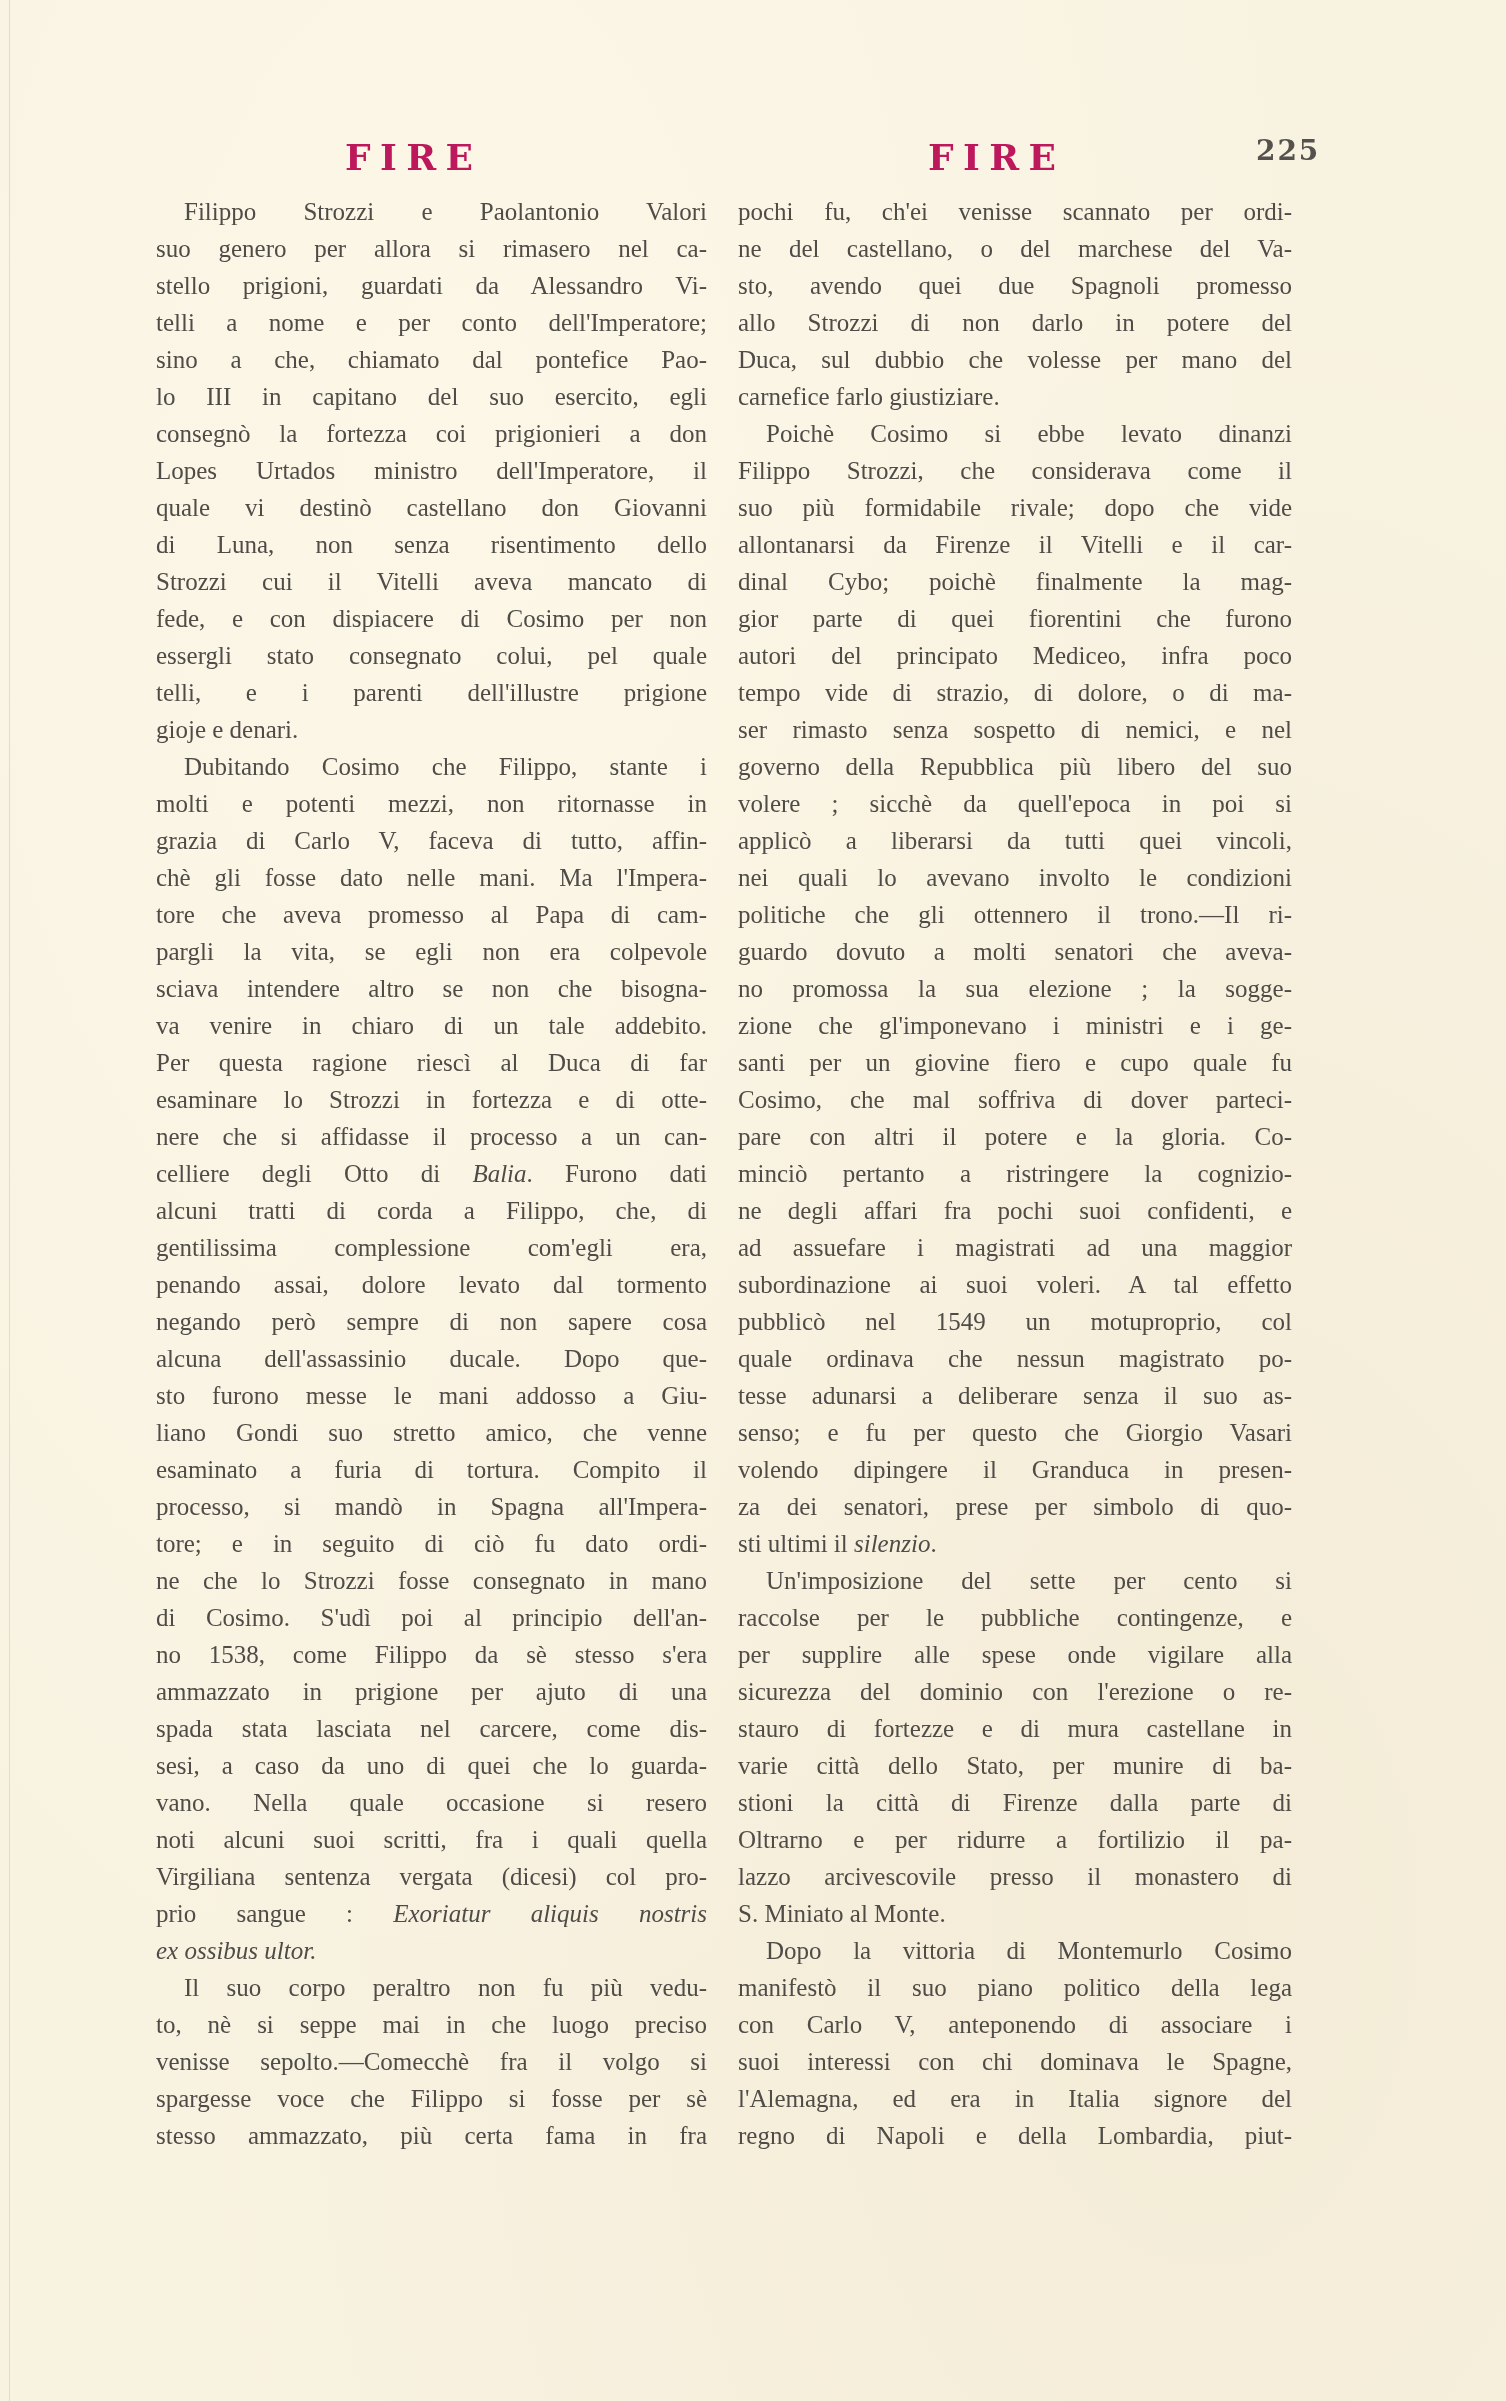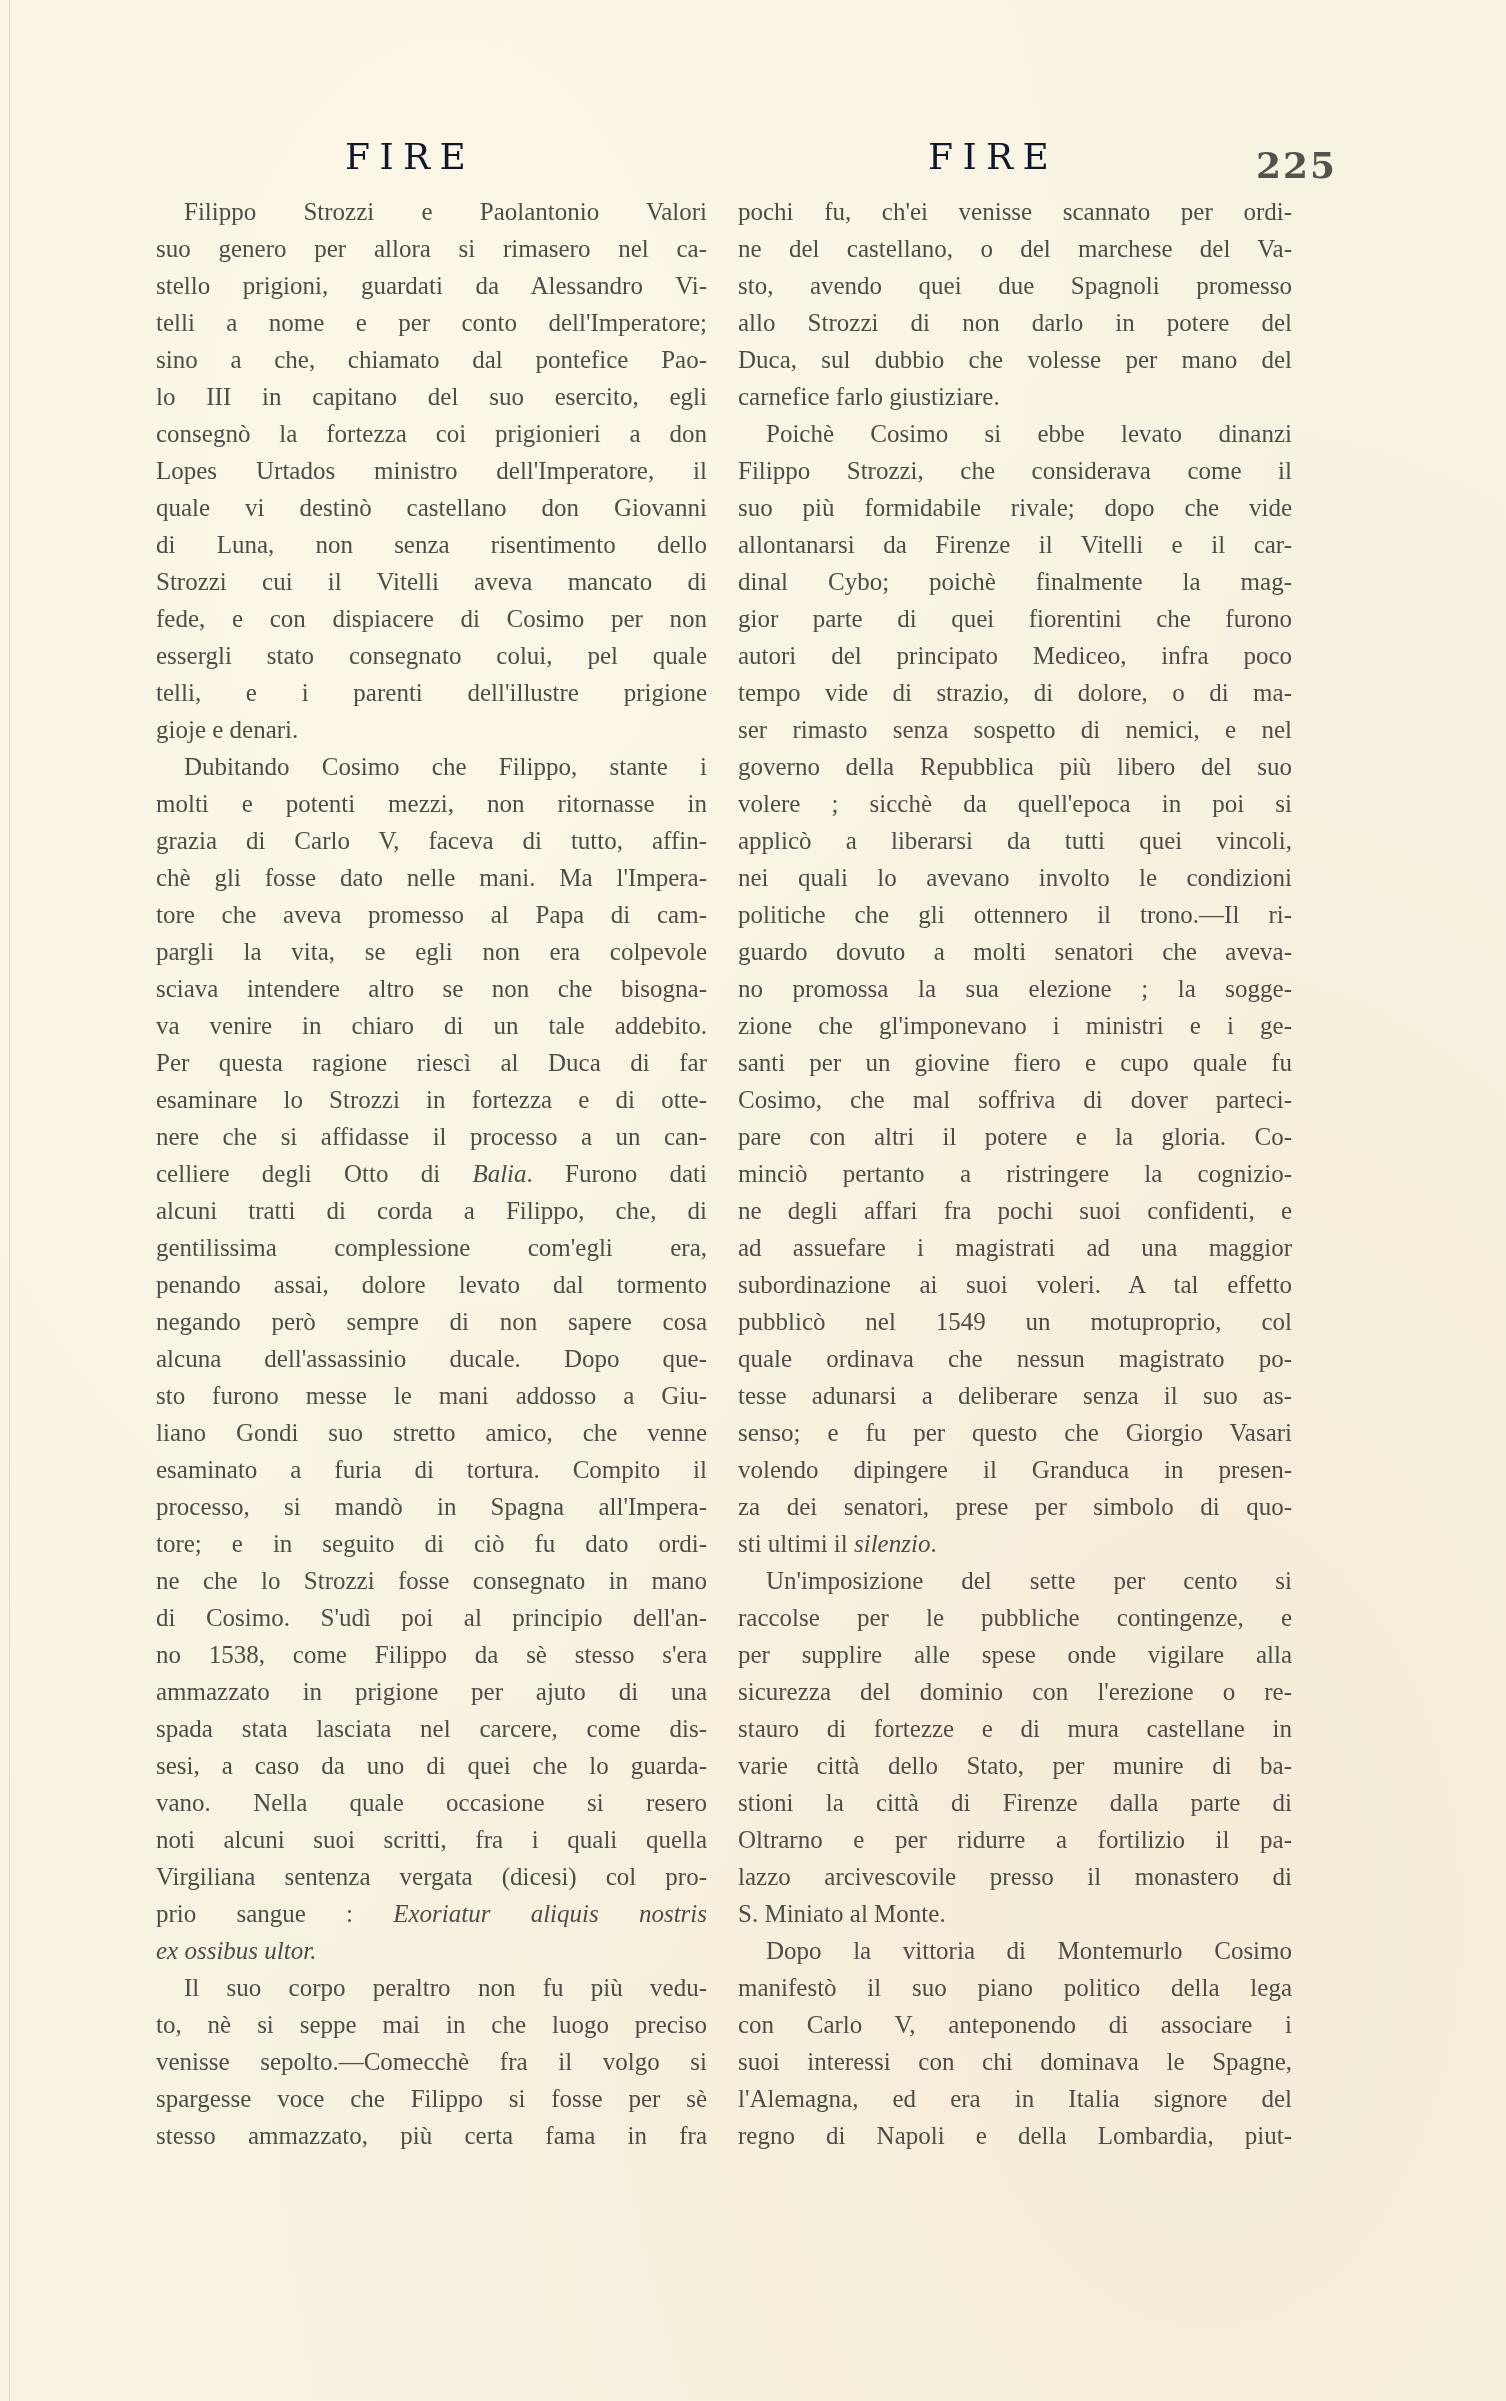--- a/index.html
+++ b/index.html
@@ -28,39 +28,39 @@
       inset: 0;
       background:
         radial-gradient(ellipse at 30% 20%, rgba(255,250,235,0.6), rgba(255,250,235,0) 60%),
         radial-gradient(ellipse at 80% 80%, rgba(240,230,205,0.5), rgba(240,230,205,0) 60%);
       pointer-events: none;
     }
     .running-head {
       position: absolute;
       top: 139px;
       font-family: "DejaVu Serif", "Liberation Serif", serif;
-      font-weight: normal;
+      font-weight: bold;
       font-size: 36px;
       letter-spacing: 9.4px;
-      color: #0f172a;
+      color: #be185d;
       line-height: 1;
     }
     .head-left {
       left: 345px;
     }
     .head-right {
       left: 928px;
     }
     .page-number {
       position: absolute;
-      top: 147px;
+      top: 137px;
       left: 1256px;
       font-family: "DejaVu Serif", "Liberation Serif", serif;
       font-weight: bold;
-      font-size: 36px;
+      font-size: 28px;
       letter-spacing: 1.9px;
       color: #55524e;
       line-height: 1;
     }
     .column {
       position: absolute;
       top: 193px;
       width: 551px;
       font-size: 25px;
       line-height: 37px;

